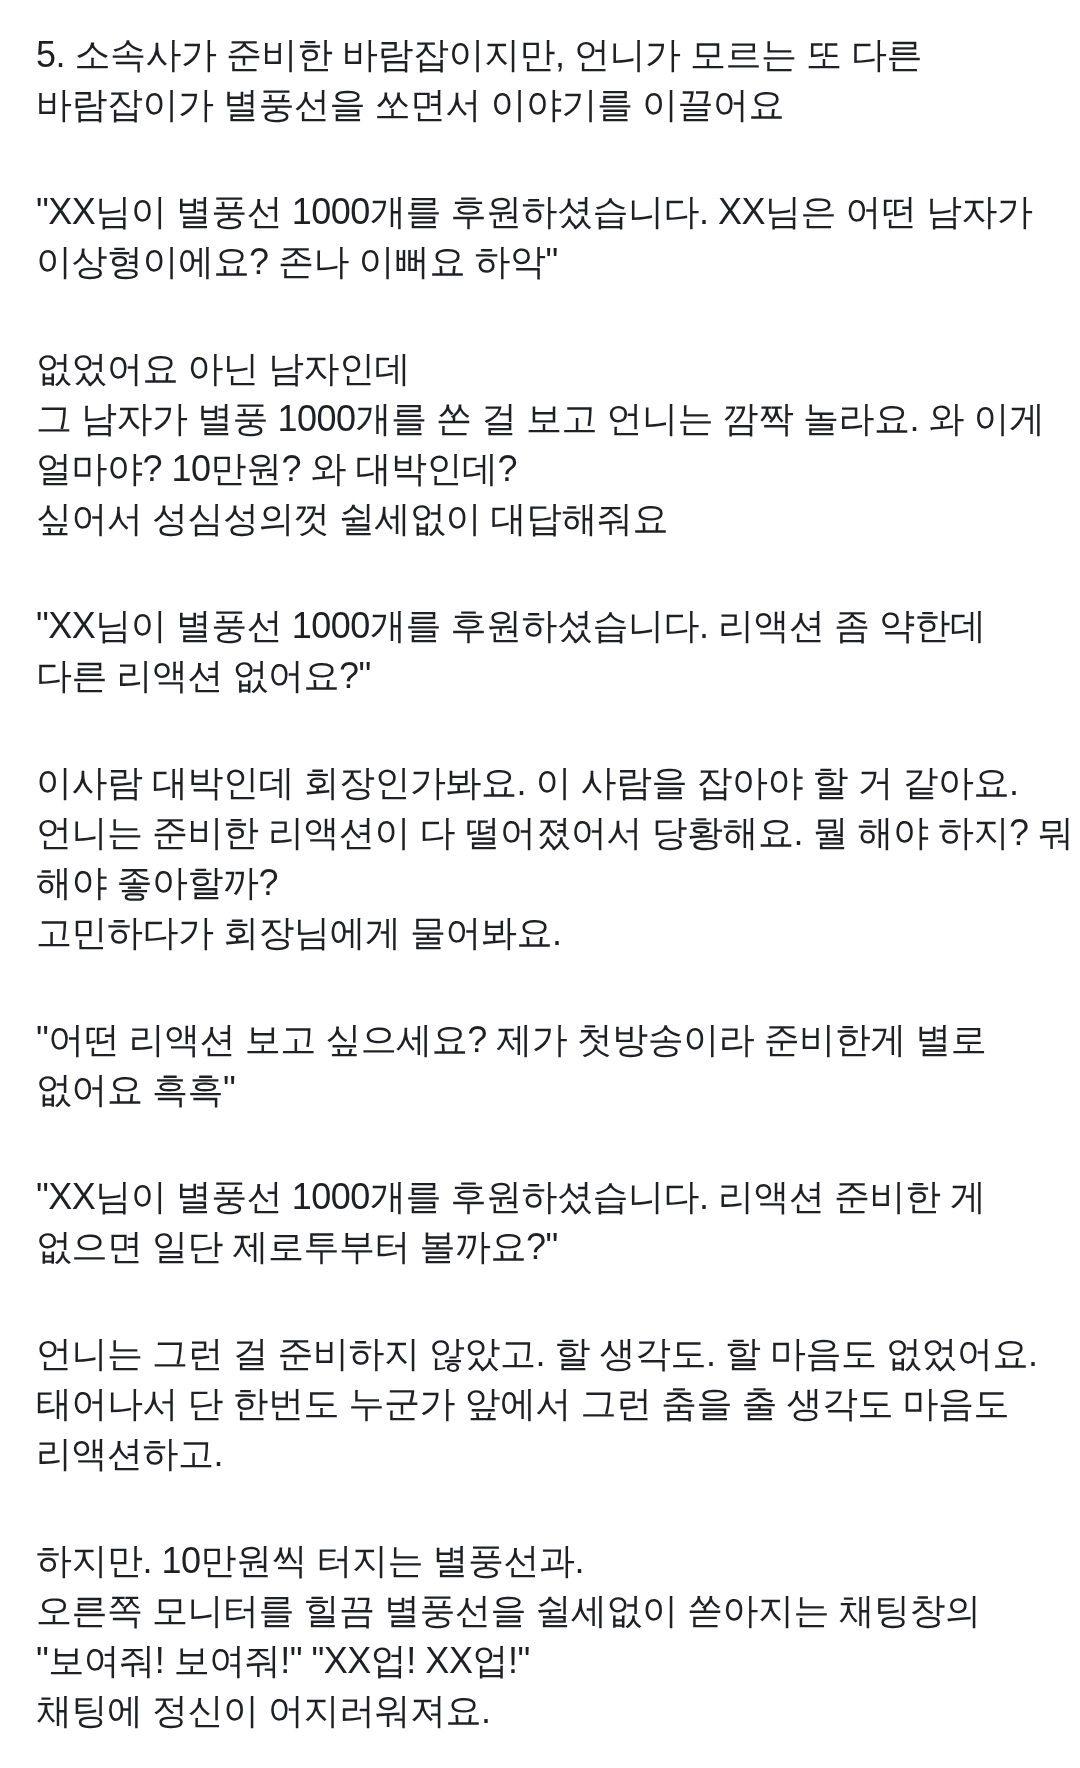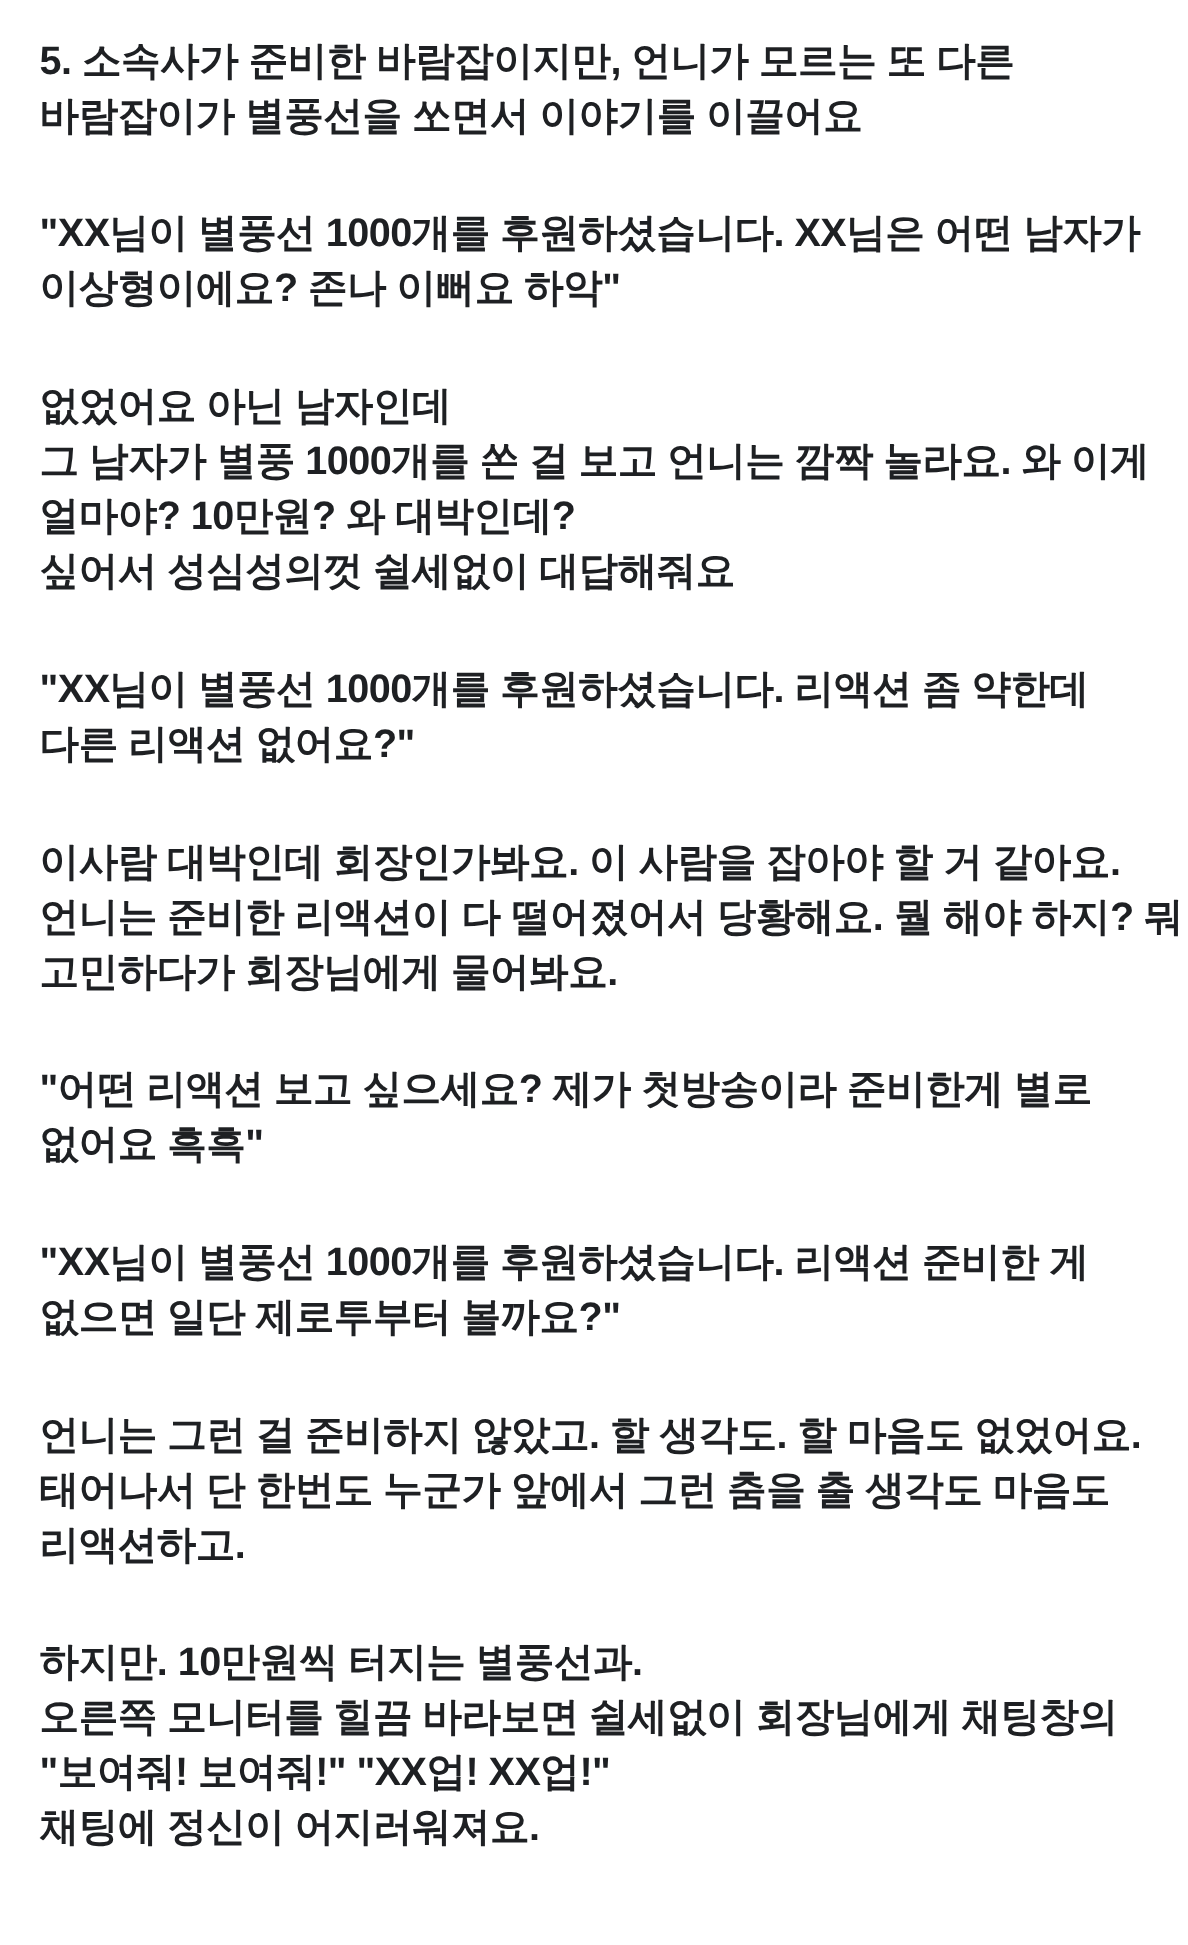--- a/index.html
+++ b/index.html
@@ -13,21 +13,21 @@
     height: 1768px;
     box-sizing: border-box;
     padding: 30px 26px 16px 36px;
     background: #ffffff;
     overflow: hidden;
     font-family: "Liberation Sans", "DejaVu Sans", sans-serif;
     color: #1e2023;
     font-size: 36px;
     line-height: 50px;
     letter-spacing: -0.5px;
-    font-weight: 700;
+    font-weight: 400;
   }
   .para {
     margin: 0 0 57px 0;
   }
   .line {
     white-space: nowrap;
   }
 </style>
 </head>
 <body>
@@ -52,20 +52,21 @@
   </div>
 
   <div class="para">
     <div class="line">"XX님이 별풍선 1000개를 후원하셨습니다. 리액션 좀 약한데</div>
     <div class="line">다른 리액션 없어요?"</div>
   </div>
 
   <div class="para">
     <div class="line">이사람 대박인데 회장인가봐요. 이 사람을 잡아야 할 거 같아요.</div>
     <div class="line">언니는 준비한 리액션이 다 떨어졌어서 당황해요. 뭘 해야 하지? 뭐</div>
+    <div class="line">해야 좋아할까?</div>
     <div class="line">고민하다가 회장님에게 물어봐요.</div>
   </div>
 
   <div class="para">
     <div class="line">"어떤 리액션 보고 싶으세요? 제가 첫방송이라 준비한게 별로</div>
     <div class="line">없어요 흑흑"</div>
   </div>
 
   <div class="para">
     <div class="line">"XX님이 별풍선 1000개를 후원하셨습니다. 리액션 준비한 게</div>
@@ -73,18 +74,18 @@
   </div>
 
   <div class="para">
     <div class="line">언니는 그런 걸 준비하지 않았고. 할 생각도. 할 마음도 없었어요.</div>
     <div class="line">태어나서 단 한번도 누군가 앞에서 그런 춤을 출 생각도 마음도</div>
     <div class="line">리액션하고.</div>
   </div>
 
   <div class="para">
     <div class="line">하지만. 10만원씩 터지는 별풍선과.</div>
-    <div class="line">오른쪽 모니터를 힐끔 바라보면 쉴세없이 회장님에게 채팅창의</div>
+    <div class="line">오른쪽 모니터를 힐끔 별풍선을 쉴세없이 쏟아지는 채팅창의</div>
     <div class="line">"보여줘! 보여줘!" "XX업! XX업!"</div>
     <div class="line">채팅에 정신이 어지러워져요.</div>
   </div>
 
 </div>
 
 </body></html>

